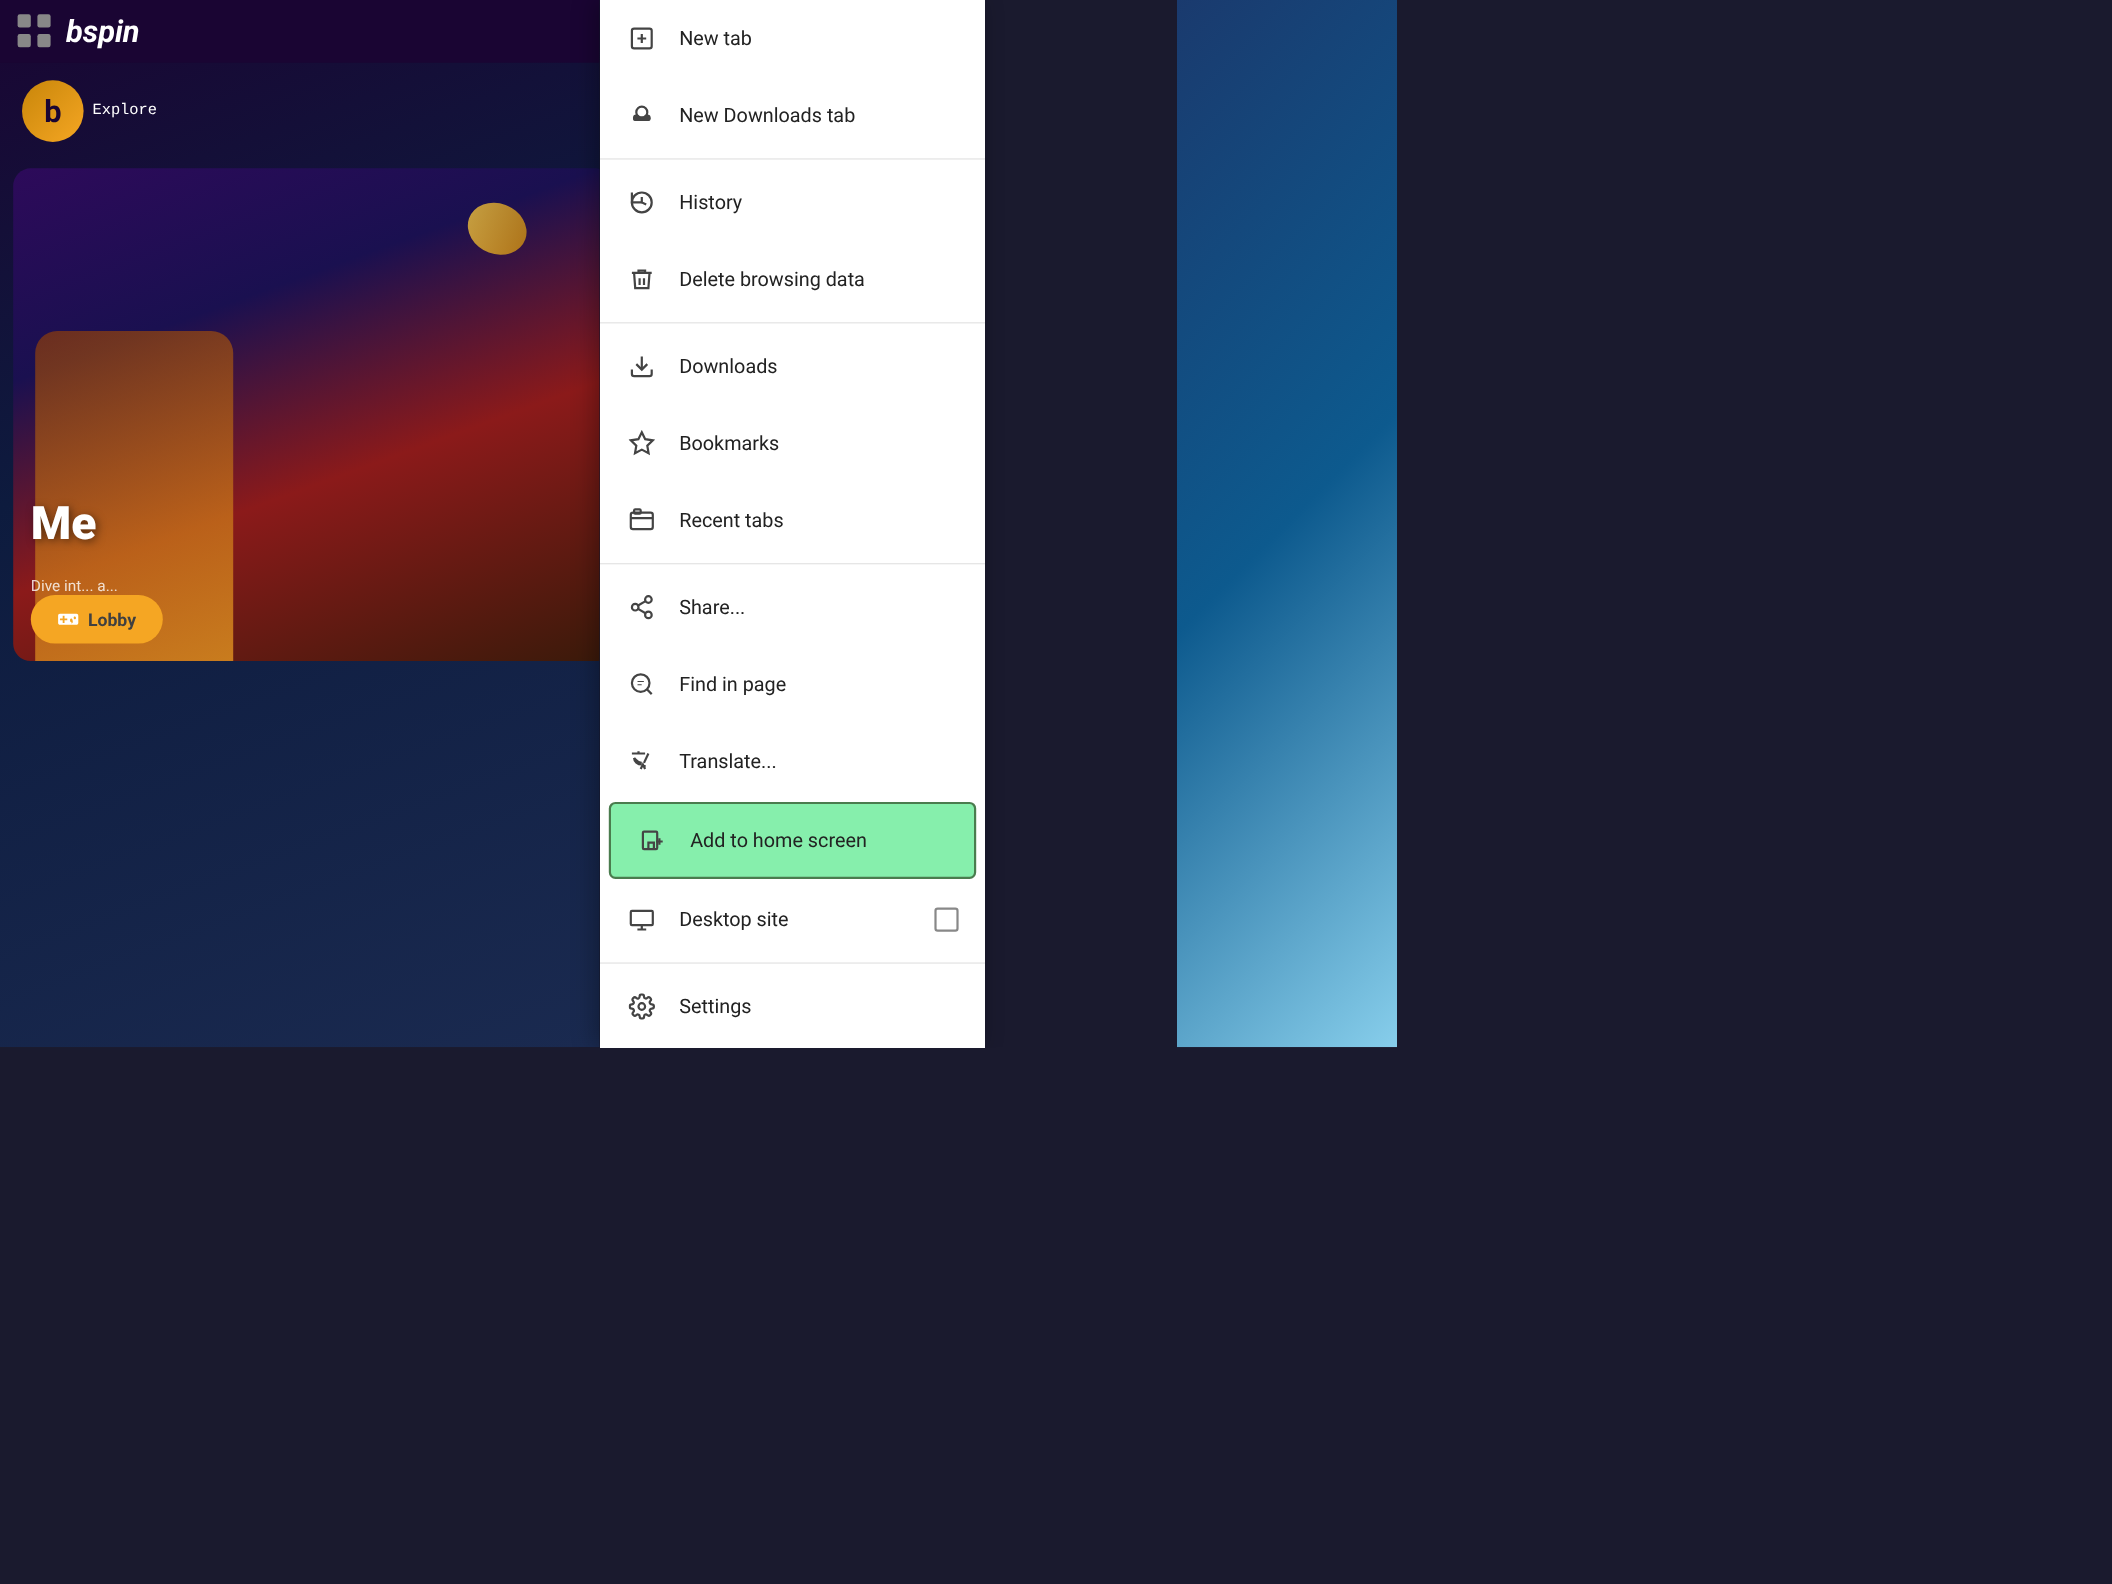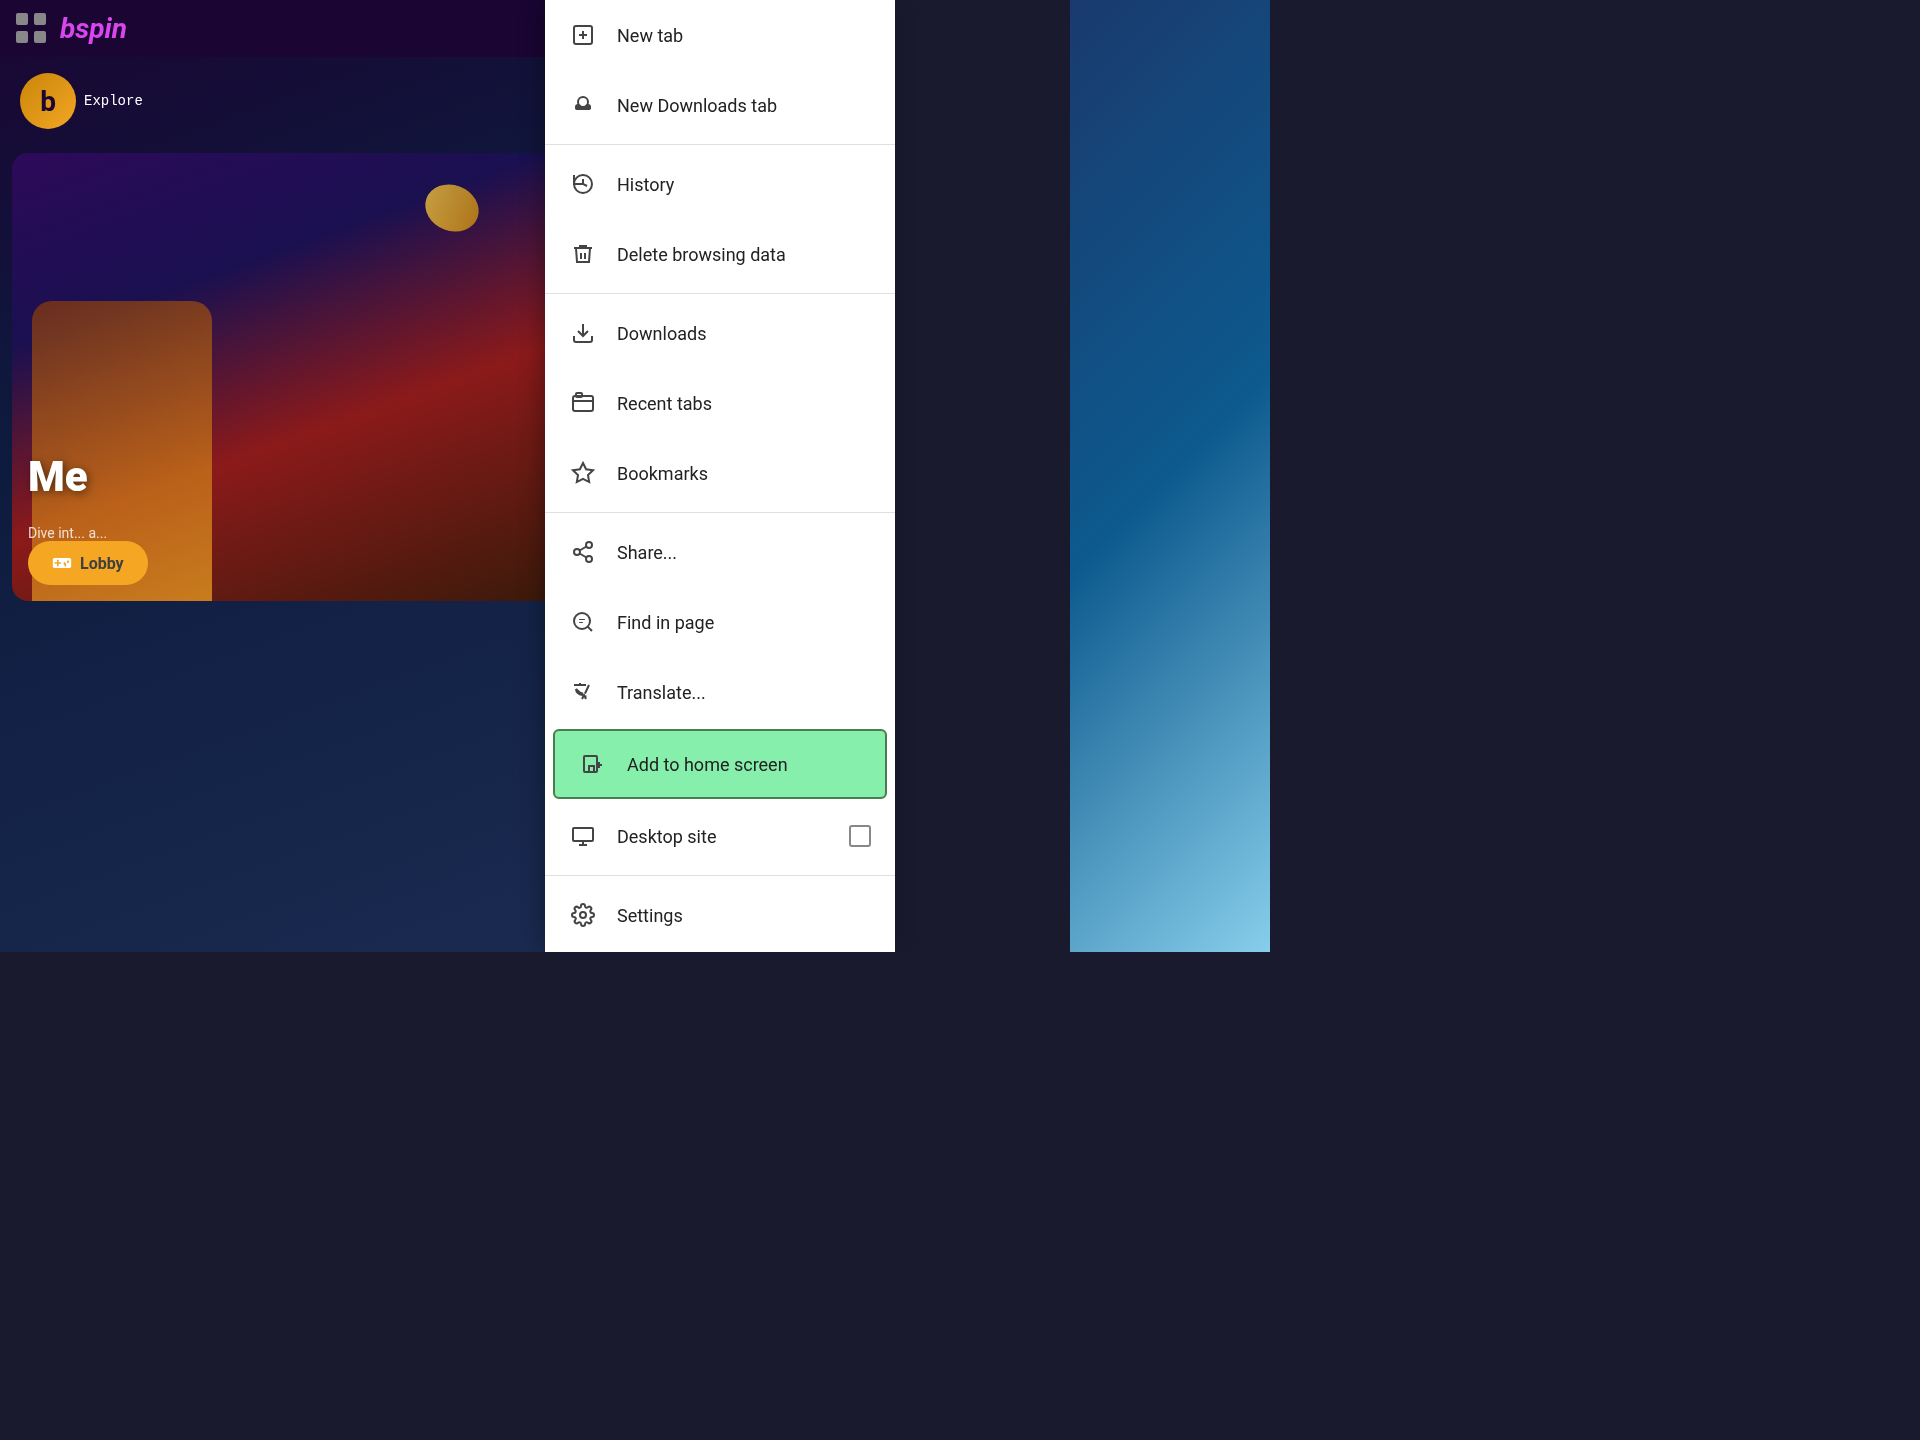--- a/index.html
+++ b/index.html
@@ -51,21 +51,21 @@
     .grid-dot {
       width: 12px;
       height: 12px;
       background: #888;
       border-radius: 2px;
     }
 
     .app-logo-text {
       font-size: 28px;
       font-weight: bold;
-      color: #d946ef;
+      color: #ffffff;
       font-style: italic;
     }
 
     .explore-section {
       display: flex;
       align-items: center;
       padding: 16px 20px;
     }
 
     .explore-icon-wrap {
@@ -329,36 +329,36 @@
           <path d="M21 15v4a2 2 0 0 1-2 2H5a2 2 0 0 1-2-2v-4"></path>
           <polyline points="7 10 12 15 17 10"></polyline>
           <line x1="12" y1="15" x2="12" y2="3"></line>
         </svg>
       </span>
       <span class="menu-label">Downloads</span>
 
     </div>
     <div class="menu-item">
       <span class="menu-icon">
+        <svg class="icon-svg" viewBox="0 0 24 24" stroke="#444" stroke-width="2" fill="#444">
+          <polygon points="12 2 15.09 8.26 22 9.27 17 14.14 18.18 21.02 12 17.77 5.82 21.02 7 14.14 2 9.27 8.91 8.26 12 2"></polygon>
+        </svg>
+      </span>
+      <span class="menu-label">Bookmarks</span>
+
+    </div>
+    <div class="menu-item">
+      <span class="menu-icon">
         <svg class="icon-svg" viewBox="0 0 24 24" stroke="#444" stroke-width="2" fill="none">
           <rect x="2" y="5" width="20" height="15" rx="2"></rect>
           <line x1="2" y1="10" x2="22" y2="10"></line>
           <rect x="5" y="2" width="6" height="4" rx="1"></rect>
         </svg>
       </span>
       <span class="menu-label">Recent tabs</span>
-
-    </div>
-    <div class="menu-item">
-      <span class="menu-icon">
-        <svg class="icon-svg" viewBox="0 0 24 24" stroke="#444" stroke-width="2" fill="#444">
-          <polygon points="12 2 15.09 8.26 22 9.27 17 14.14 18.18 21.02 12 17.77 5.82 21.02 7 14.14 2 9.27 8.91 8.26 12 2"></polygon>
-        </svg>
-      </span>
-      <span class="menu-label">Bookmarks</span>
 
     </div>
     <div class="menu-divider"></div>
     <div class="menu-item">
       <span class="menu-icon">
         <svg class="icon-svg" viewBox="0 0 24 24" stroke="#444" stroke-width="2" fill="none">
           <circle cx="18" cy="5" r="3"></circle>
           <circle cx="6" cy="12" r="3"></circle>
           <circle cx="18" cy="19" r="3"></circle>
           <line x1="8.59" y1="13.51" x2="15.42" y2="17.49"></line>

